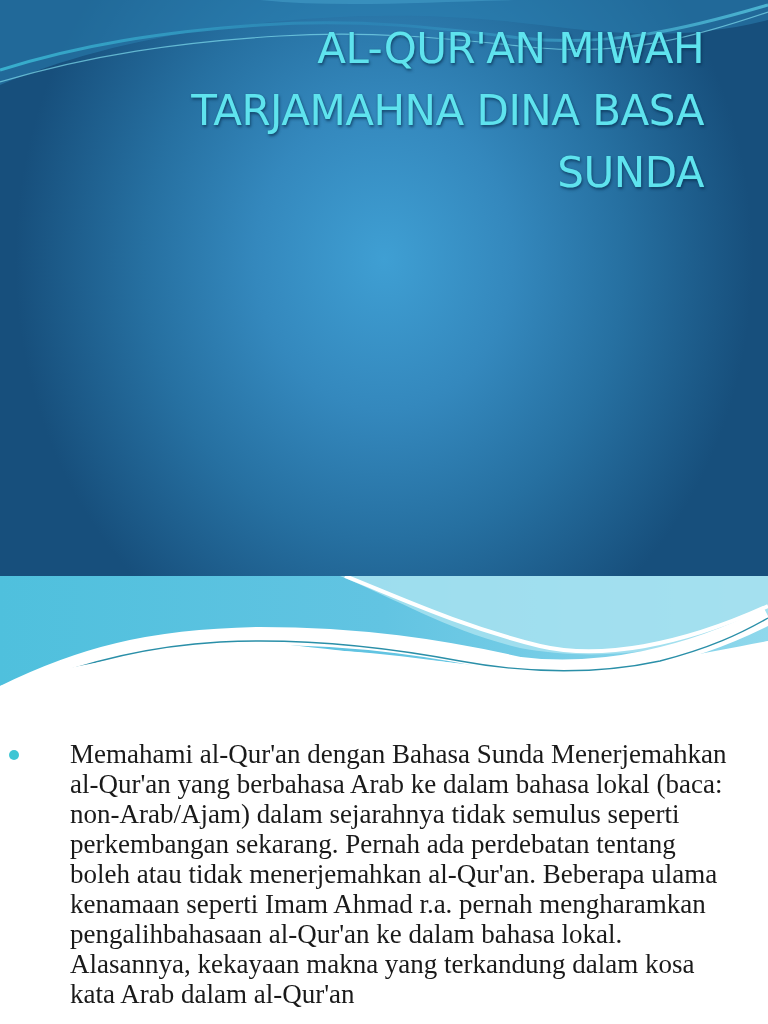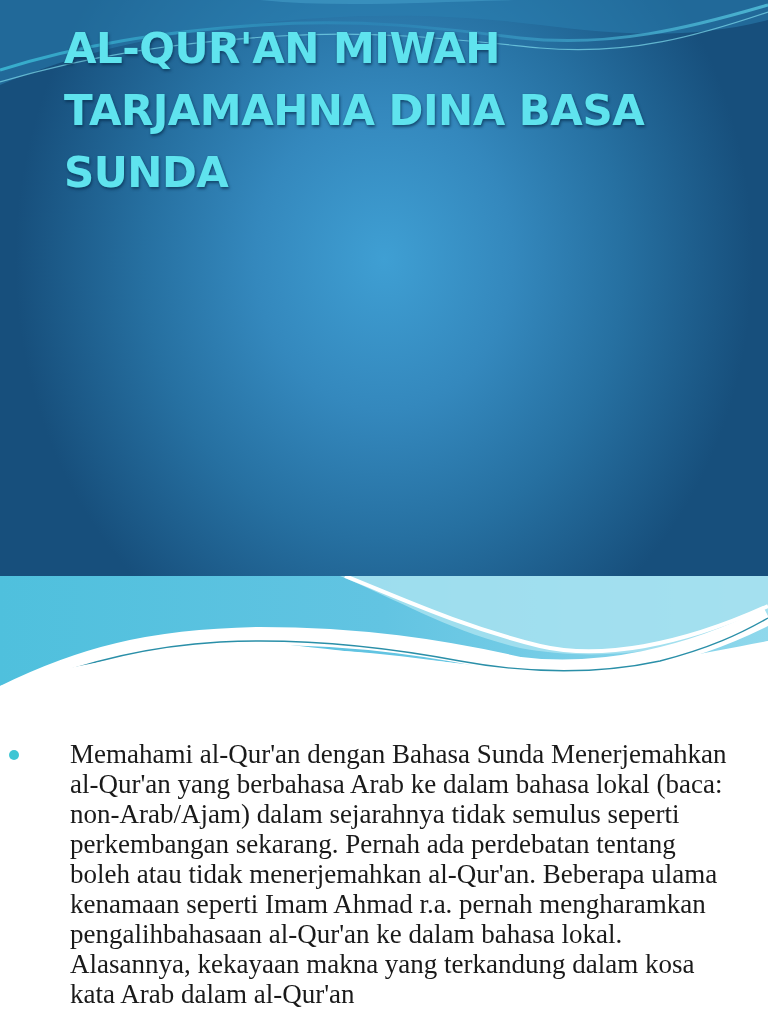--- a/index.html
+++ b/index.html
@@ -3,25 +3,25 @@
   <meta charset="utf-8">
   <style>
     html, body { margin: 0; padding: 0; }
     body { width: 768px; height: 1024px; overflow: hidden; background: #ffffff; position: relative; }
     .slide1 {
       position: absolute; left: 0; top: 0; width: 768px; height: 576px; overflow: hidden;
       background: radial-gradient(ellipse 48% 75% at 50% 45%, #3f9fd3 0%, #3488bd 35%, #2670a1 65%, #174f7c 100%);
     }
     .slide1 .swoosh { position: absolute; left: 0; top: 0; width: 768px; height: 130px; }
     .title {
-      position: absolute; right: 64px; top: 18px; width: 640px; 
+      position: absolute; right: 64px; top: 18px; width: 640px; text-align: right;
       font-family: "DejaVu Sans", sans-serif; font-size: 42px; line-height: 62px;
       color: #5fe3ee; letter-spacing: -0.5px;
       text-shadow: 0 0 1px #1e7090, 1px 2px 3px rgba(5,40,70,0.65);
-      margin: 0; font-weight: bold;
+      margin: 0; font-weight: normal;
     }
     .slide2 { position: absolute; left: 0; top: 576px; width: 768px; height: 448px; overflow: hidden; background: #ffffff; }
     .slide2 .wave { position: absolute; left: 0; top: 0; width: 768px; height: 110px; }
     .content {
       position: absolute; left: 44px; top: 163px; width: 690px;
       font-family: Liberation Serif, serif; font-size: 27px; line-height: 30px; color: #1a1a1a;
     }
     .bullet { position: absolute; left: 9px; top: 750px; width: 10px; height: 10px; border-radius: 50%; background: #3fc6d4; }
     .para { margin: 0; padding-left: 26px; }
   </style>

